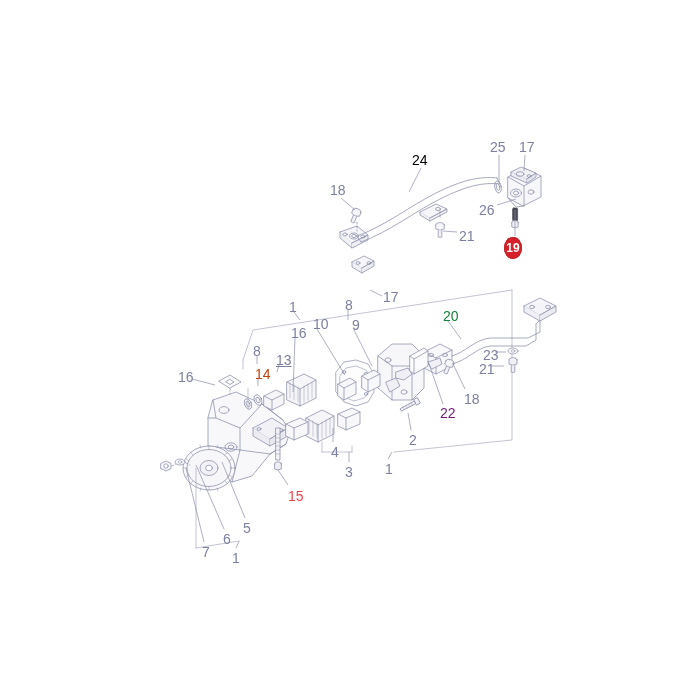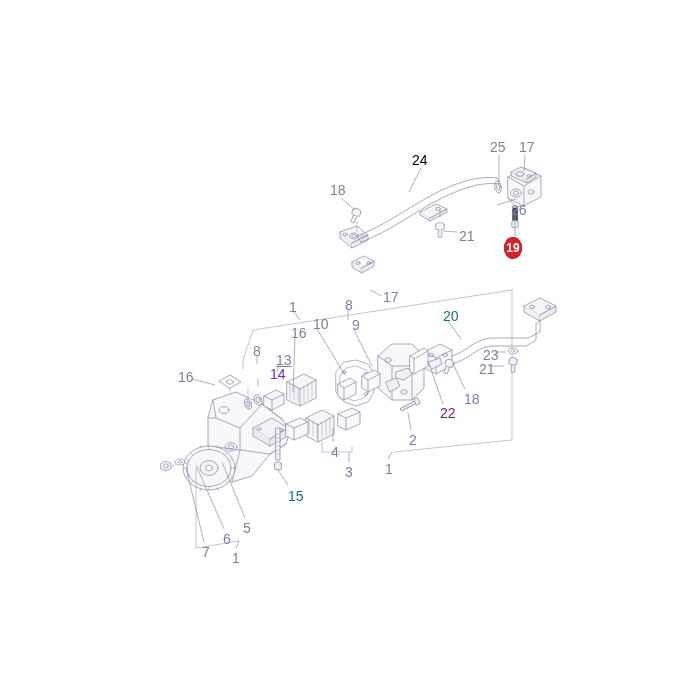--- a/index.html
+++ b/index.html
@@ -375,42 +375,42 @@
         <path d="M 204,542 L 186,468" stroke="#8a8ea8" stroke-width="0.7" fill="none"></path>
         <path d="M 236,548 L 239,541" stroke="#8a8ea8" stroke-width="0.7" fill="none"></path>
       </g>
   </svg>
 
   <div id="callout-layer">
       <div class="callout-label" style="left: 330px; top: 183px; color: rgb(124, 128, 160);">18</div>
       <div class="callout-label" style="left: 412px; top: 153px; color: #000000;">24</div>
       <div class="callout-label" style="left: 490px; top: 140px; color: rgb(124, 128, 160);">25</div>
       <div class="callout-label" style="left: 519px; top: 140px; color: rgb(124, 128, 160);">17</div>
-      <div class="callout-label" style="left: 479px; top: 203px; color: rgb(124, 128, 160); margin-left: 32px;">26</div>
+      <div class="callout-label" style="left: 479px; top: 203px; color: rgb(124, 128, 160);">26</div>
       <div class="callout-label" style="left: 459px; top: 229px; color: rgb(124, 128, 160);">21</div>
       <div class="callout-badge" style="left: 504px; top: 237px; background: rgb(214, 32, 42); color: rgb(255, 255, 255);">19</div>
       <div class="callout-label" style="left: 289px; top: 300px; color: rgb(124, 128, 160);">1</div>
       <div class="callout-label" style="left: 345px; top: 298px; color: rgb(124, 128, 160);">8</div>
       <div class="callout-label" style="left: 383px; top: 290px; color: rgb(124, 128, 160);">17</div>
       <div class="callout-label" style="left: 313px; top: 317px; color: rgb(124, 128, 160); text-align: right;">10</div>
       <div class="callout-label" style="left: 352px; top: 318px; color: rgb(124, 128, 160);">9</div>
       <div class="callout-label" style="left: 291px; top: 326px; color: rgb(124, 128, 160);">16</div>
       <div class="callout-label" style="left: 443px; top: 309px; color: #15803d;">20</div>
       <div class="callout-label" style="left: 253px; top: 344px; color: rgb(124, 128, 160);">8</div>
       <div class="callout-label" style="left: 483px; top: 348px; color: rgb(124, 128, 160);">23</div>
       <div class="callout-label" style="left: 276px; top: 353px; color: rgb(124, 128, 160); text-decoration: underline;">13</div>
       <div class="callout-label" style="left: 479px; top: 362px; color: rgb(124, 128, 160);">21</div>
-      <div class="callout-label" style="left: 255px; top: 367px; color: #6d28d9; margin-left: 15px;">14</div>
+      <div class="callout-label" style="left: 255px; top: 367px; color: #c2410c;">14</div>
       <div class="callout-label" style="left: 178px; top: 370px; color: rgb(124, 128, 160);">16</div>
       <div class="callout-label" style="left: 440px; top: 406px; color: #701a75;">22</div>
       <div class="callout-label" style="left: 464px; top: 392px; color: rgb(124, 128, 160);">18</div>
       <div class="callout-label" style="left: 409px; top: 433px; color: rgb(124, 128, 160);">2</div>
       <div class="callout-label" style="left: 331px; top: 445px; color: rgb(124, 128, 160);">4</div>
       <div class="callout-label" style="left: 345px; top: 465px; color: rgb(124, 128, 160);">3</div>
       <div class="callout-label" style="left: 385px; top: 462px; color: rgb(124, 128, 160);">1</div>
-      <div class="callout-label" style="left: 288px; top: 489px; color: #0f766e; text-align: center;">15</div>
+      <div class="callout-label" style="left: 288px; top: 489px; color: #ef4444; text-align: center;">15</div>
       <div class="callout-label" style="left: 243px; top: 521px; color: rgb(124, 128, 160);">5</div>
       <div class="callout-label" style="left: 223px; top: 532px; color: rgb(124, 128, 160);">6</div>
       <div class="callout-label" style="left: 202px; top: 545px; color: rgb(124, 128, 160);">7</div>
       <div class="callout-label" style="left: 232px; top: 551px; color: rgb(124, 128, 160);">1</div>
     </div>
 
 </div>
 
 </body></html>

